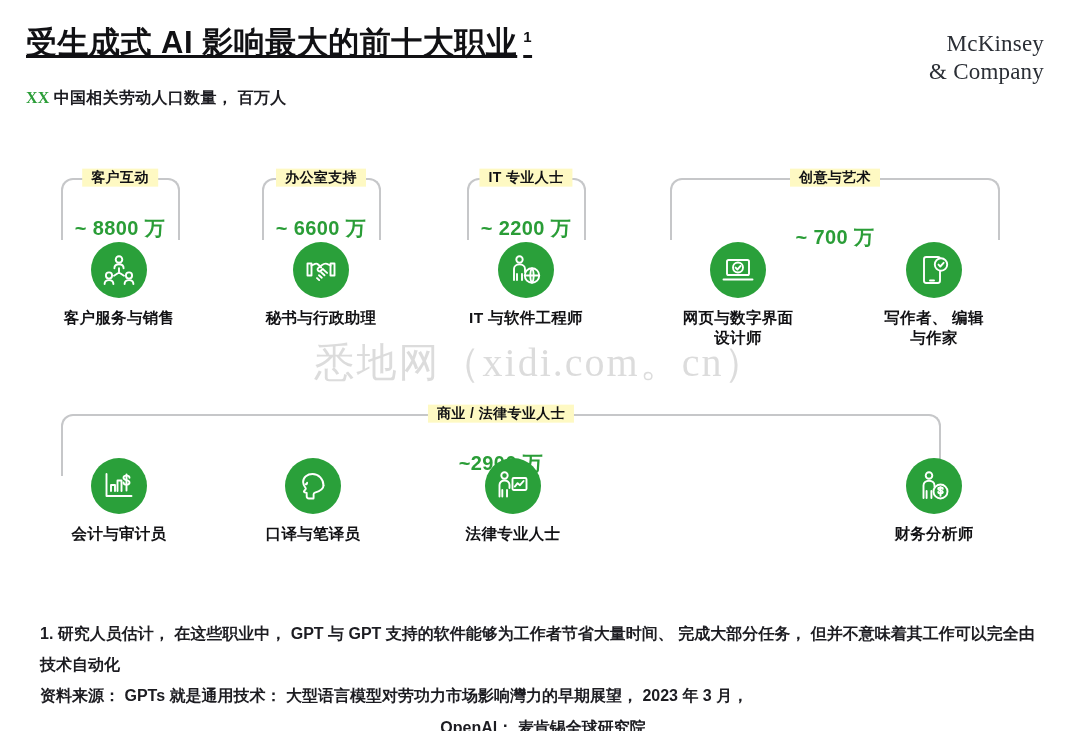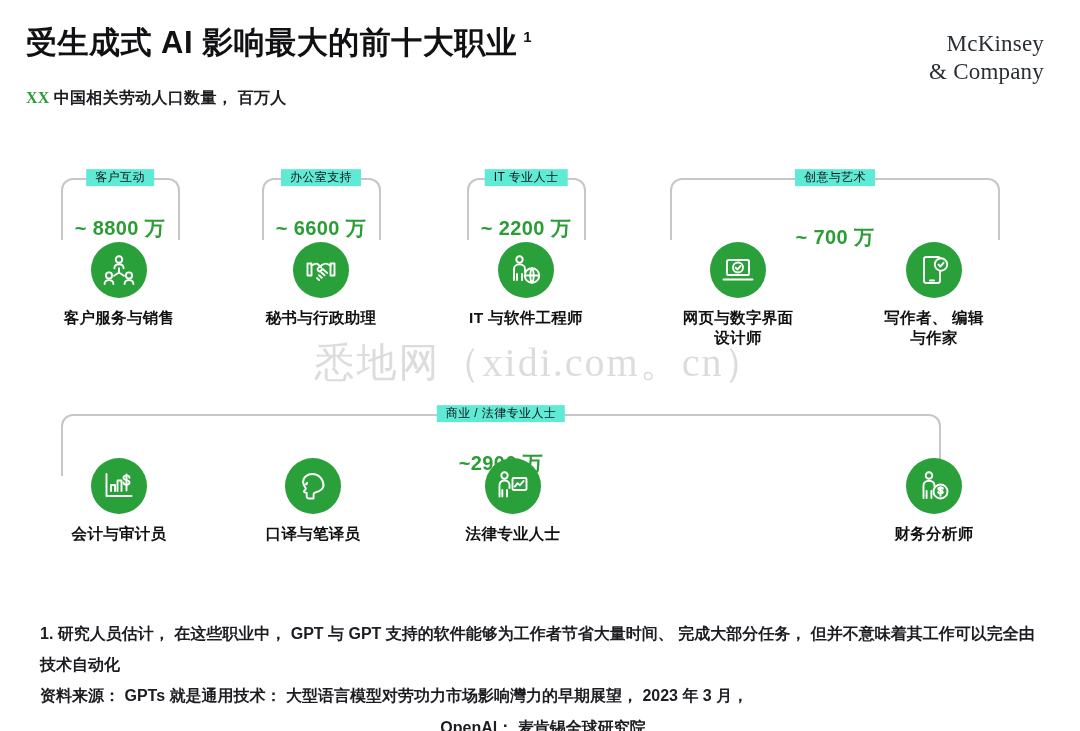--- a/index.html
+++ b/index.html
@@ -8,21 +8,21 @@
     background: #ffffff;
     font-family: "Liberation Sans", "DejaVu Sans", sans-serif;
     overflow: hidden;
   }
   .slide { position: relative; width: 1080px; height: 731px; background:#fff; }
 
   
   .title {
     position: absolute; left: 26px; top: 22px;
     font-size: 31px; font-weight: 700; color: #111114;
-    letter-spacing: 0.5px; white-space: nowrap;
+    letter-spacing: 0.5px; white-space: nowrap; text-decoration: underline;
   }
   .title .sup {
     font-size: 15px; font-weight: 700; vertical-align: super;
     margin-left: 6px;
   }
   .subtitle {
     position: absolute; left: 26px; top: 88px;
     font-size: 16px; font-weight: 700; color: #1c1c21;
     letter-spacing: 0.3px; white-space: nowrap;
   }
@@ -47,23 +47,23 @@
 
   
   .bracket {
     position: absolute;
     border: 2px solid #c6c7c9;
     border-bottom: none;
     border-radius: 12px 12px 0 0;
   }
   .bracket-label {
     position: absolute;
-    background: #5eead4;
+    background: #fef9c3;
     padding: 0 9px;
-    font-size: 12px; font-weight: 400; color: #111114;
+    font-size: 14px; font-weight: 700; color: #111114;
     white-space: nowrap;
     transform: translate(-50%, -52%);
     letter-spacing: 0.4px;
   }
   .bracket-value {
     position: absolute;
     font-size: 20px; font-weight: 700; color: #2a9d37;
     white-space: nowrap;
     transform: translateX(-50%);
     letter-spacing: 0.4px;

